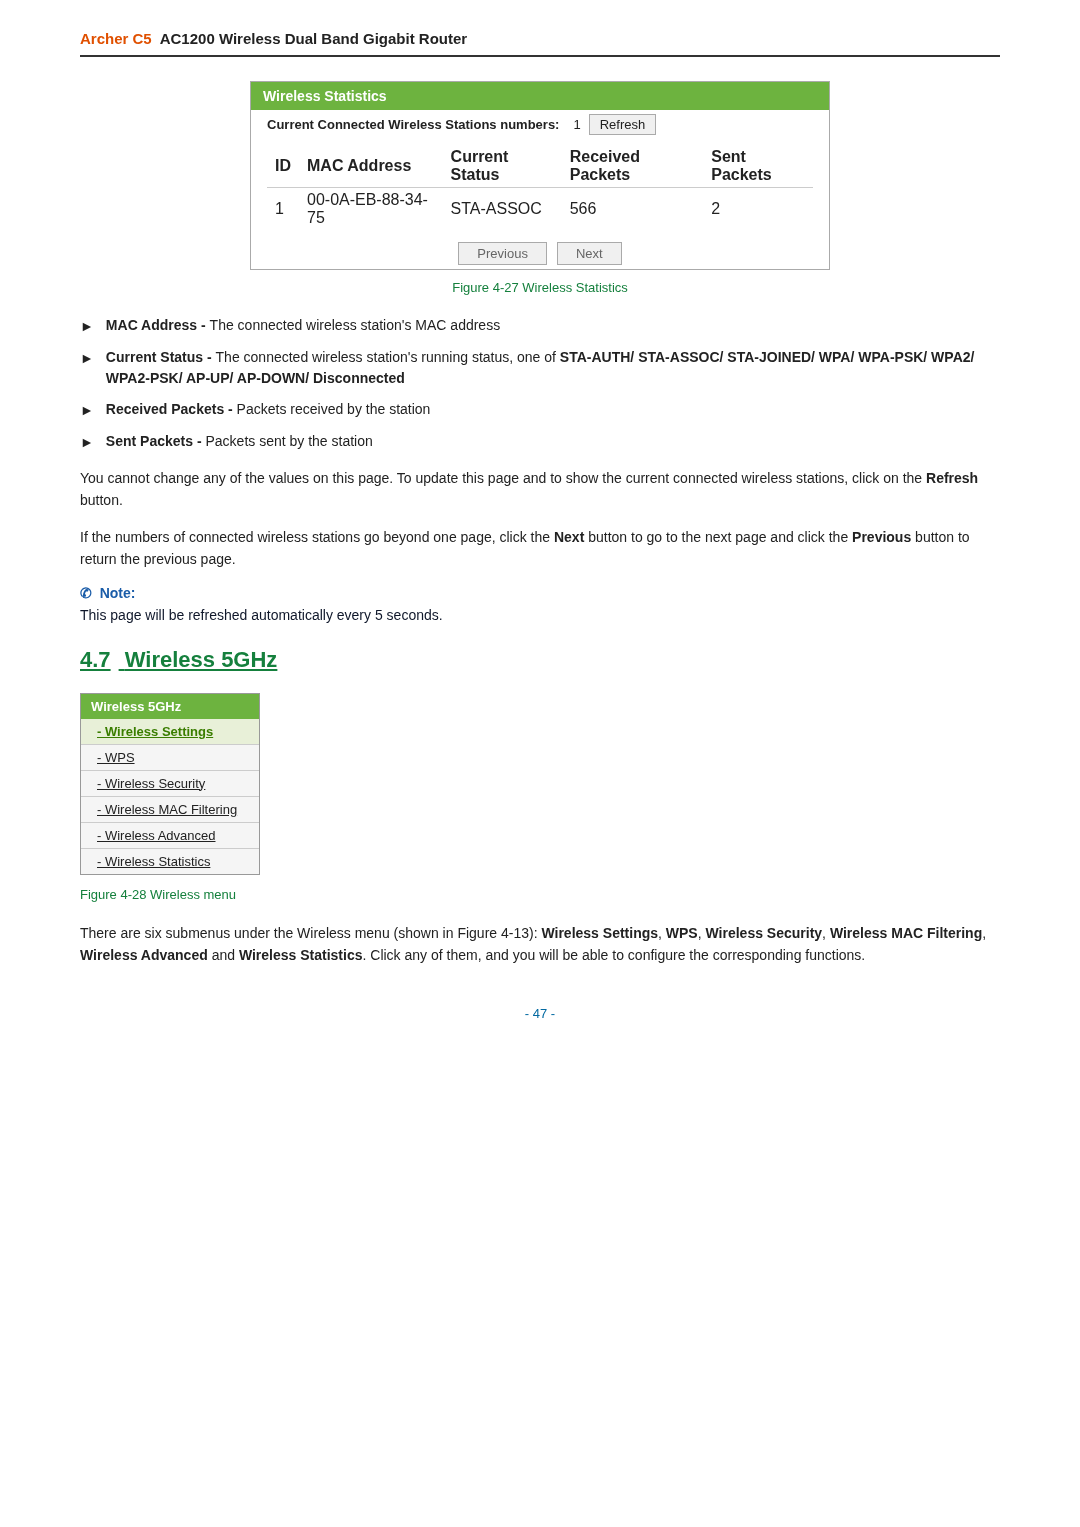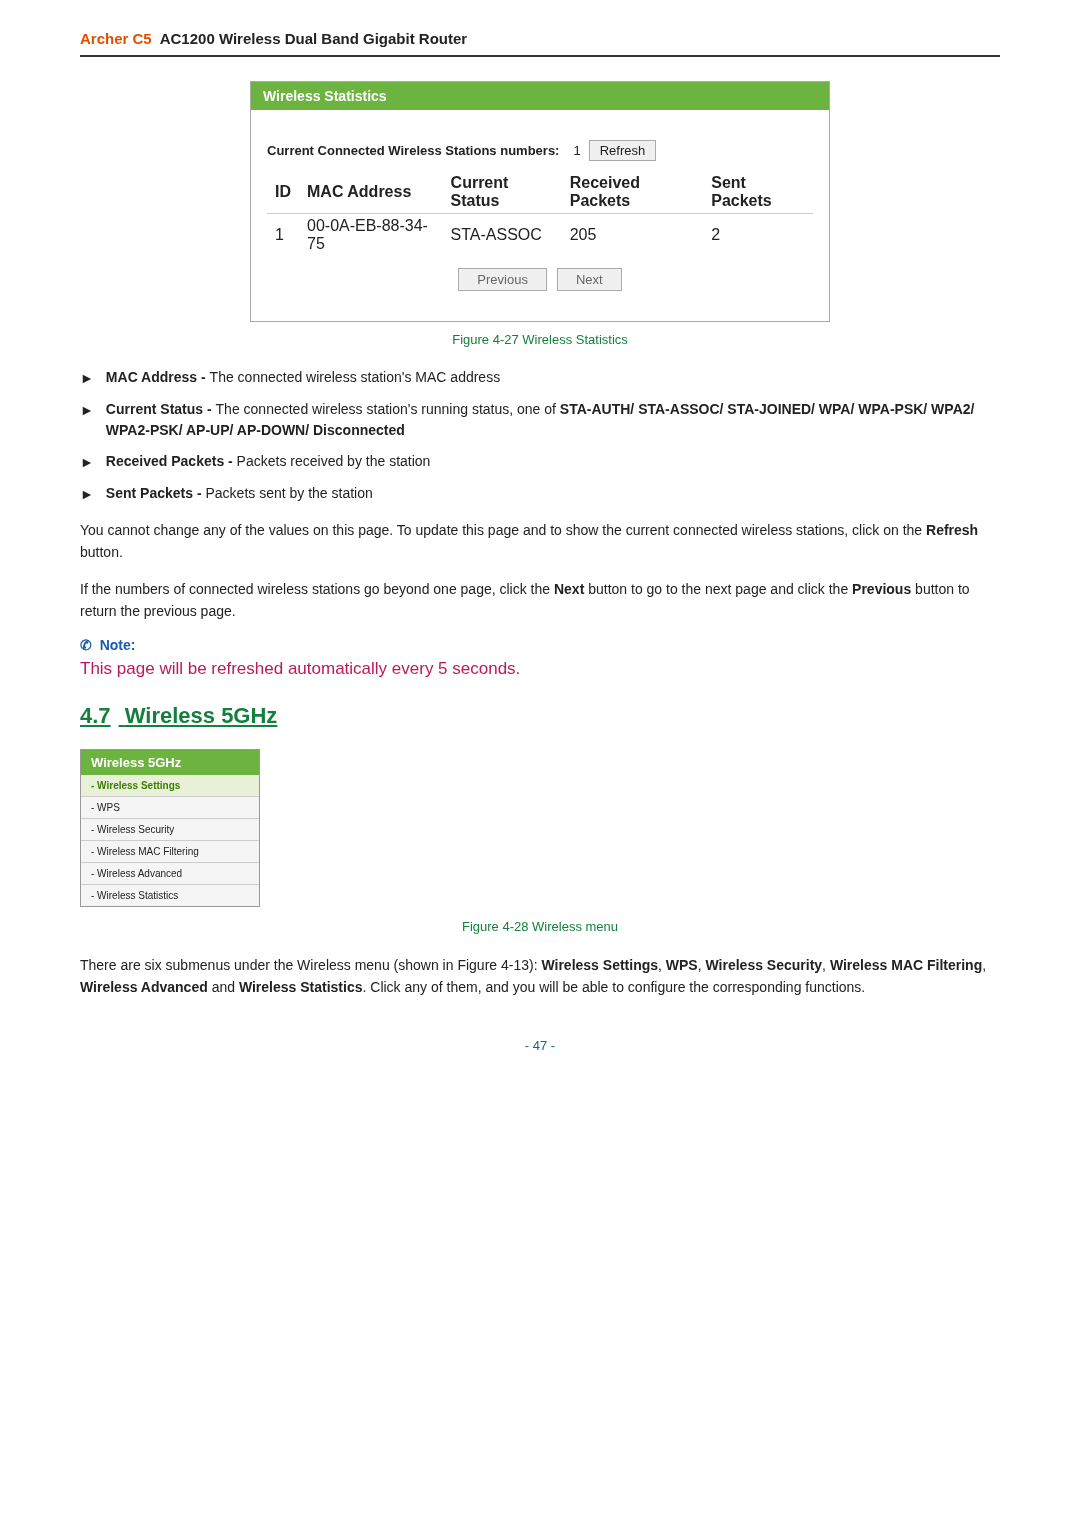--- a/index.html
+++ b/index.html
@@ -40,21 +40,21 @@
       margin: 0 auto 10px auto;
     }
     .stats-box-header {
       background: #6db33f;
       color: #fff;
       font-weight: bold;
       font-size: 14px;
       padding: 6px 12px;
     }
     .stats-box-content {
-      padding: 30px 16px;
+      padding: 4px 16px;
     }
     .stats-top-row {
       display: flex;
       align-items: center;
       margin-bottom: 10px;
       font-size: 13px;
     }
     .stats-top-row .label {
       font-weight: bold;
       margin-right: 6px;
@@ -139,22 +139,22 @@
     .note-label {
       color: #1a5ca8;
       font-weight: bold;
       font-size: 14px;
       margin-bottom: 6px;
     }
     .note-phone-icon {
       margin-right: 4px;
     }
     .note-text {
-      color: #be185d;
-      font-size: 17px;
+      color: #0f172a;
+      font-size: 14px;
     }
     
     .section-heading {
       font-size: 22px;
       font-weight: bold;
       margin: 10px 0 20px 0;
       color: #15803d;
       text-decoration: underline;
     }
     .section-number {
@@ -168,25 +168,26 @@
     }
     .menu-header {
       background: #6db33f;
       color: #fff;
       font-weight: bold;
       font-size: 13px;
       padding: 5px 10px;
     }
     .menu-item {
       display: block;
-      padding: 5px 10px;
-      font-size: 10px;
+      padding: 5px 16px;
+      font-size: 13px;
       border-bottom: 1px solid #ccc;
       color: #222;
       background: #f5f5f5;
+      text-decoration: underline;
     }
     .menu-item.active {
       background: #e8f0d8;
       color: #3a7d00;
       font-weight: bold;
     }
     .menu-item:last-child {
       border-bottom: none;
     }
     
@@ -228,21 +229,21 @@
           <th>Current Status</th>
           <th>Received Packets</th>
           <th>Sent Packets</th>
         </tr>
       </thead>
       <tbody id="stats-tbody">
       <tr>
             <td>1</td>
             <td>00-0A-EB-88-34-75</td>
             <td>STA-ASSOC</td>
-            <td>205</td>
+            <td>566</td>
             <td>2</td>
           </tr>
         </tbody>
     </table>
     <div class="nav-buttons">
       <button class="nav-btn">Previous</button>
       <button class="nav-btn">Next</button>
     </div>
   </div>
 </div>
@@ -307,19 +308,19 @@
   <div id="menu-items-container">
       <div class="menu-item active">- Wireless Settings</div>
       <div class="menu-item">- WPS</div>
       <div class="menu-item">- Wireless Security</div>
       <div class="menu-item">- Wireless MAC Filtering</div>
       <div class="menu-item">- Wireless Advanced</div>
       <div class="menu-item">- Wireless Statistics</div>
     </div>
 </div>
 
-<div class="figure-caption" style="text-align:center; margin-left:0;">Figure 4-28 Wireless menu</div>
+<div class="figure-caption" style="text-align:left; margin-left:0;">Figure 4-28 Wireless menu</div>
 
 <p class="bottom-para">
   There are six submenus under the Wireless menu (shown in Figure 4-13): <strong>Wireless Settings</strong>, <strong>WPS</strong>, <strong>Wireless Security</strong>, <strong>Wireless MAC Filtering</strong>, <strong>Wireless Advanced</strong> and <strong>Wireless Statistics</strong>. Click any of them, and you will be able to configure the corresponding functions.
 </p>
 
 <div class="page-number">- 47 -</div>
 
 </body></html>

